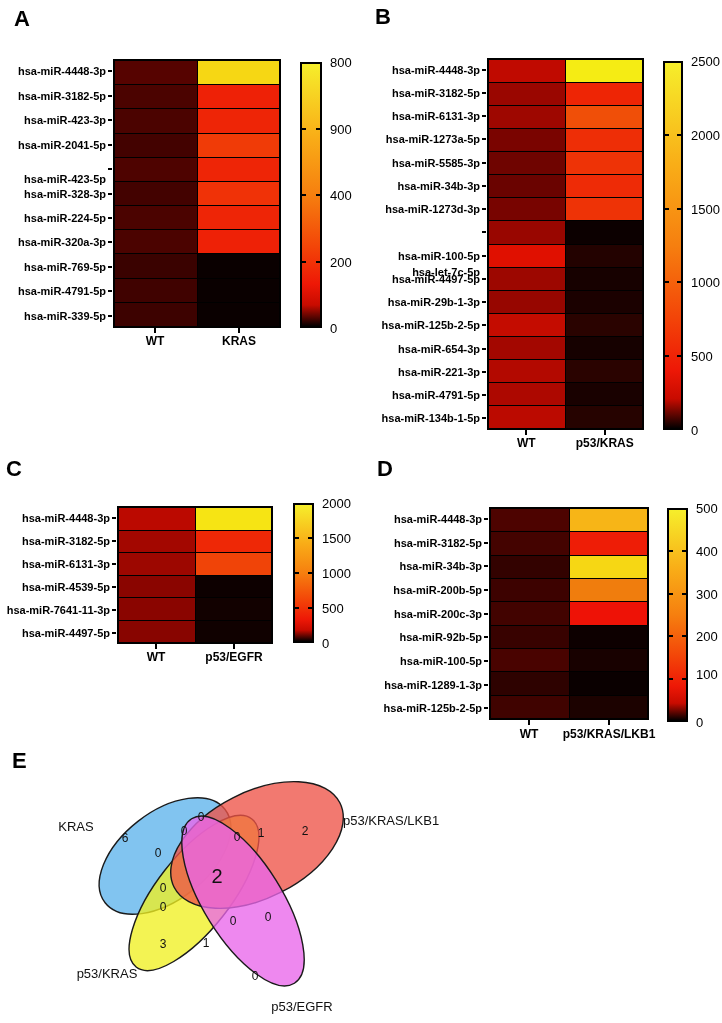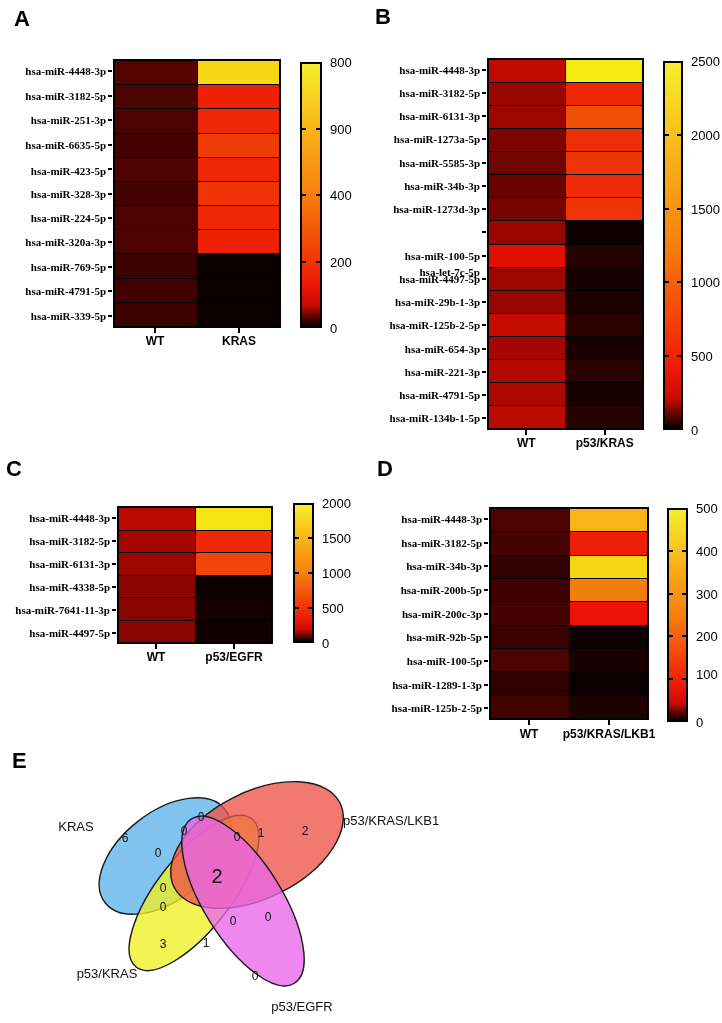--- a/index.html
+++ b/index.html
@@ -1,20 +1,20 @@
 <!DOCTYPE html>
 <html><head>
 <meta charset="utf-8">
 <title>miRNA expression heatmaps and Venn diagram</title>
 <style>
   html,body{margin:0;padding:0;background:#ffffff;}
   body{width:722px;height:1023px;font-family:"Liberation Sans",sans-serif;}
   #figure{position:relative;width:722px;height:1023px;background:#fff;overflow:hidden;}
   .letter{position:absolute;font-size:22px;font-weight:bold;color:#000;line-height:1;}
-  .rowlabel{position:absolute;font-size:11px;font-weight:bold;color:#000;white-space:nowrap;transform:translateY(-50%);font-family:Liberation Serif, serif;}
+  .rowlabel{position:absolute;font-size:11px;font-weight:bold;color:#000;white-space:nowrap;transform:translateY(-50%);}
   .rowtick{position:absolute;width:4px;height:2px;background:#000;}
   .heatgrid{position:absolute;display:grid;gap:1px;background:#000;border:2px solid #000;box-sizing:border-box;}
   .cell{width:100%;height:100%;}
   .coltick{position:absolute;width:2px;height:5px;background:#000;}
   .collabel{position:absolute;font-size:12px;font-weight:bold;color:#000;white-space:nowrap;transform:translateX(-50%);}
   .cbar{position:absolute;border:2px solid #000;box-sizing:border-box;}
   .cblabel{position:absolute;font-size:13px;color:#000;transform:translateY(-50%);white-space:nowrap;}
   .cbdash{position:absolute;width:4px;height:2px;background:#000;}
   #venn-svg{position:absolute;left:0;top:745px;}
   .venn-label{font-size:13px;fill:#111;}
@@ -23,25 +23,25 @@
 </style>
 </head>
 <body>
 
 <div id="figure">
     <div class="letter" style="left: 14px; top: 8px;">A</div>
     <div class="rowlabel" style="right: 616px; top: 71.2273px;">hsa-miR-4448-3p</div>
     <div class="rowtick" style="left: 108px; top: 70.2273px;"></div>
     <div class="rowlabel" style="right: 616px; top: 95.6818px;">hsa-miR-3182-5p</div>
     <div class="rowtick" style="left: 108px; top: 94.6818px;"></div>
-    <div class="rowlabel" style="right: 616px; top: 120.136px;">hsa-miR-251-3p</div>
+    <div class="rowlabel" style="right: 616px; top: 120.136px;">hsa-miR-423-3p</div>
     <div class="rowtick" style="left: 108px; top: 119.136px;"></div>
-    <div class="rowlabel" style="right: 616px; top: 144.591px;">hsa-miR-6635-5p</div>
+    <div class="rowlabel" style="right: 616px; top: 144.591px;">hsa-miR-2041-5p</div>
     <div class="rowtick" style="left: 108px; top: 143.591px;"></div>
-    <div class="rowlabel" style="right: 616px; top: 171px;">hsa-miR-423-5p</div>
+    <div class="rowlabel" style="right: 616px; top: 179px;">hsa-miR-423-5p</div>
     <div class="rowtick" style="left: 108px; top: 168.045px;"></div>
     <div class="rowlabel" style="right: 616px; top: 193.5px;">hsa-miR-328-3p</div>
     <div class="rowtick" style="left: 108px; top: 192.5px;"></div>
     <div class="rowlabel" style="right: 616px; top: 217.955px;">hsa-miR-224-5p</div>
     <div class="rowtick" style="left: 108px; top: 216.955px;"></div>
     <div class="rowlabel" style="right: 616px; top: 242.409px;">hsa-miR-320a-3p</div>
     <div class="rowtick" style="left: 108px; top: 241.409px;"></div>
     <div class="rowlabel" style="right: 616px; top: 266.864px;">hsa-miR-769-5p</div>
     <div class="rowtick" style="left: 108px; top: 265.864px;"></div>
     <div class="rowlabel" style="right: 616px; top: 291.318px;">hsa-miR-4791-5p</div>
@@ -174,21 +174,21 @@
     <div class="cbdash" style="left: 665px; top: 355.2px;"></div>
     <div class="cbdash" style="left: 677px; top: 355.2px;"></div>
     <div class="cblabel" style="left: 691px; top: 430px;">0</div>
     <div class="letter" style="left: 6px; top: 458px;">C</div>
     <div class="rowlabel" style="right: 612px; top: 517.5px;">hsa-miR-4448-3p</div>
     <div class="rowtick" style="left: 112px; top: 516.5px;"></div>
     <div class="rowlabel" style="right: 612px; top: 540.5px;">hsa-miR-3182-5p</div>
     <div class="rowtick" style="left: 112px; top: 539.5px;"></div>
     <div class="rowlabel" style="right: 612px; top: 563.5px;">hsa-miR-6131-3p</div>
     <div class="rowtick" style="left: 112px; top: 562.5px;"></div>
-    <div class="rowlabel" style="right: 612px; top: 586.5px;">hsa-miR-4338-5p</div>
+    <div class="rowlabel" style="right: 612px; top: 586.5px;">hsa-miR-4539-5p</div>
     <div class="rowtick" style="left: 112px; top: 585.5px;"></div>
     <div class="rowlabel" style="right: 612px; top: 609.5px;">hsa-miR-7641-11-3p</div>
     <div class="rowtick" style="left: 112px; top: 608.5px;"></div>
     <div class="rowlabel" style="right: 612px; top: 632.5px;">hsa-miR-4497-5p</div>
     <div class="rowtick" style="left: 112px; top: 631.5px;"></div>
     <div class="heatgrid" style="left: 117px; top: 506px; width: 156px; height: 138px; grid-template-columns: 1fr 1fr; grid-template-rows: repeat(6, 1fr);">
       <div class="cell" style="background: rgb(187, 9, 0);"></div>
       <div class="cell" style="background: rgb(246, 228, 20);"></div>
       <div class="cell" style="background: rgb(163, 7, 0);"></div>
       <div class="cell" style="background: rgb(238, 40, 6);"></div>

